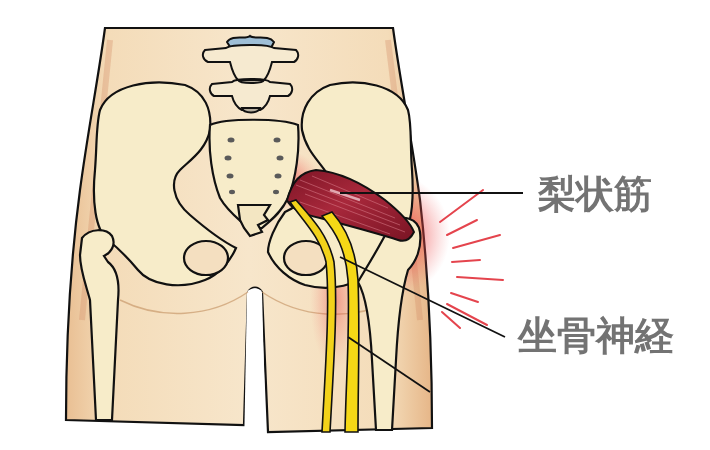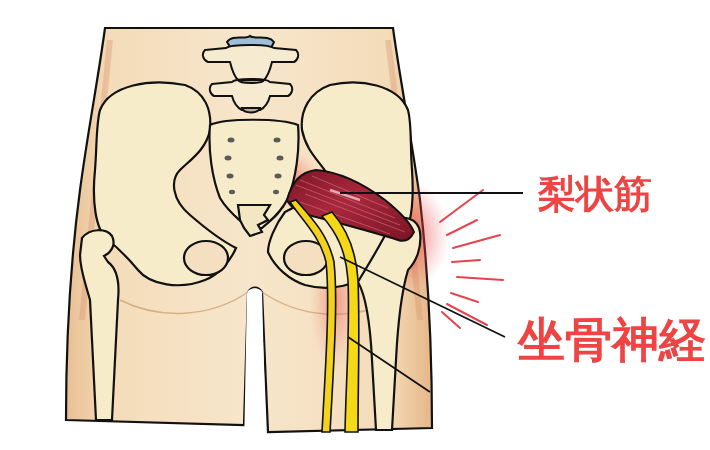--- a/index.html
+++ b/index.html
@@ -2,27 +2,27 @@
 <html><head>
 <meta charset="utf-8">
 <style>
   html, body { margin: 0; padding: 0; background: #ffffff; }
   body { width: 710px; height: 450px; position: relative; overflow: hidden; font-family: "DejaVu Sans", sans-serif; }
   .canvas { position: absolute; left: 0; top: 0; width: 710px; height: 450px; }
   .label {
     position: absolute;
     font-family: "DejaVu Sans", sans-serif;
     font-weight: bold;
-    color: #ef4444;
+    color: #737373;
     white-space: nowrap;
     line-height: 1;
     letter-spacing: 0px;
   }
   .label-piriformis { left: 538px; top: 175px; font-size: 38px; }
-  .label-sciatic { left: 518px; top: 316px; font-size: 47px; }
+  .label-sciatic { left: 518px; top: 316px; font-size: 39px; }
 </style>
 </head>
 <body>
 
 <svg class="canvas" viewBox="0 0 710 450" xmlns="http://www.w3.org/2000/svg">
   <defs>
     <radialGradient id="inflam" cx="0.5" cy="0.5" r="0.5">
       <stop offset="0" stop-color="#e8202a" stop-opacity="0.85"></stop>
       <stop offset="0.6" stop-color="#ee4a4a" stop-opacity="0.35"></stop>
       <stop offset="1" stop-color="#f07070" stop-opacity="0"></stop>

